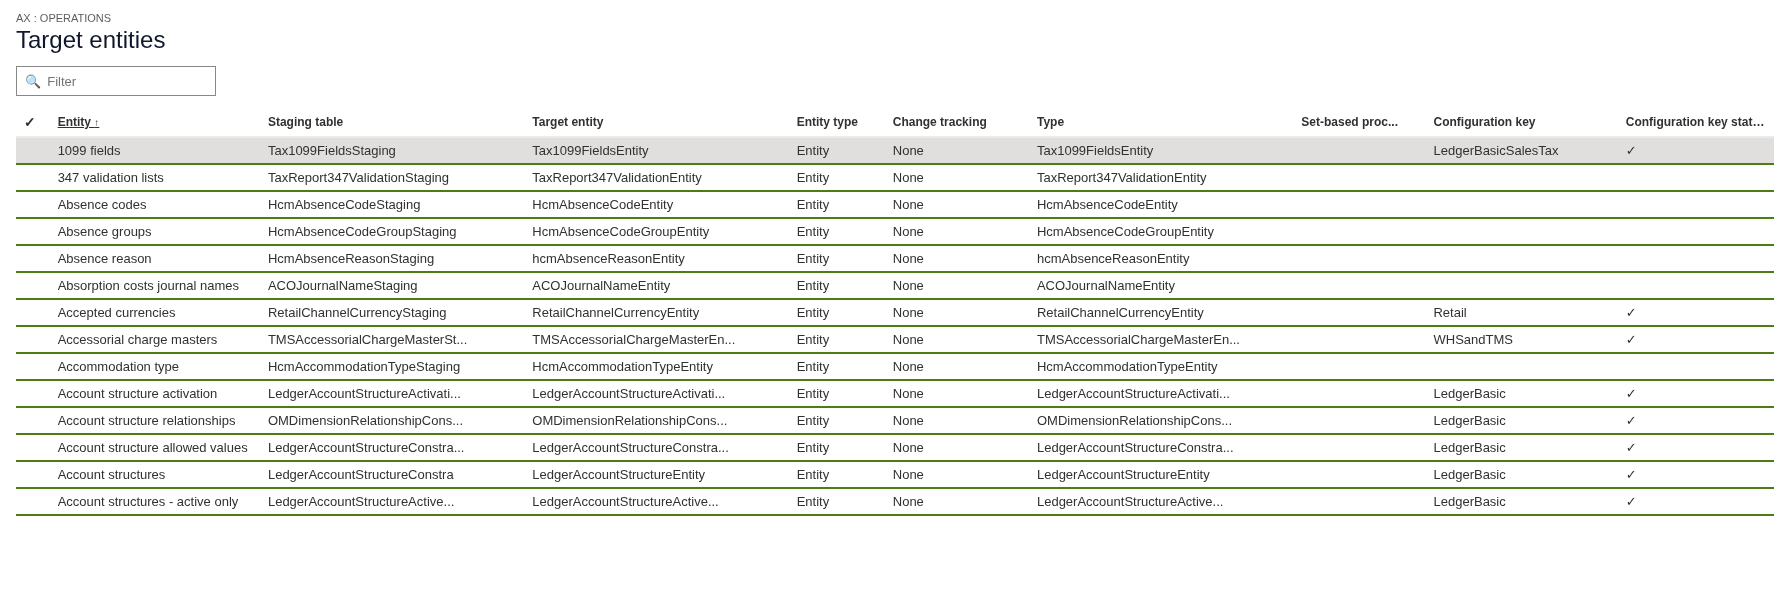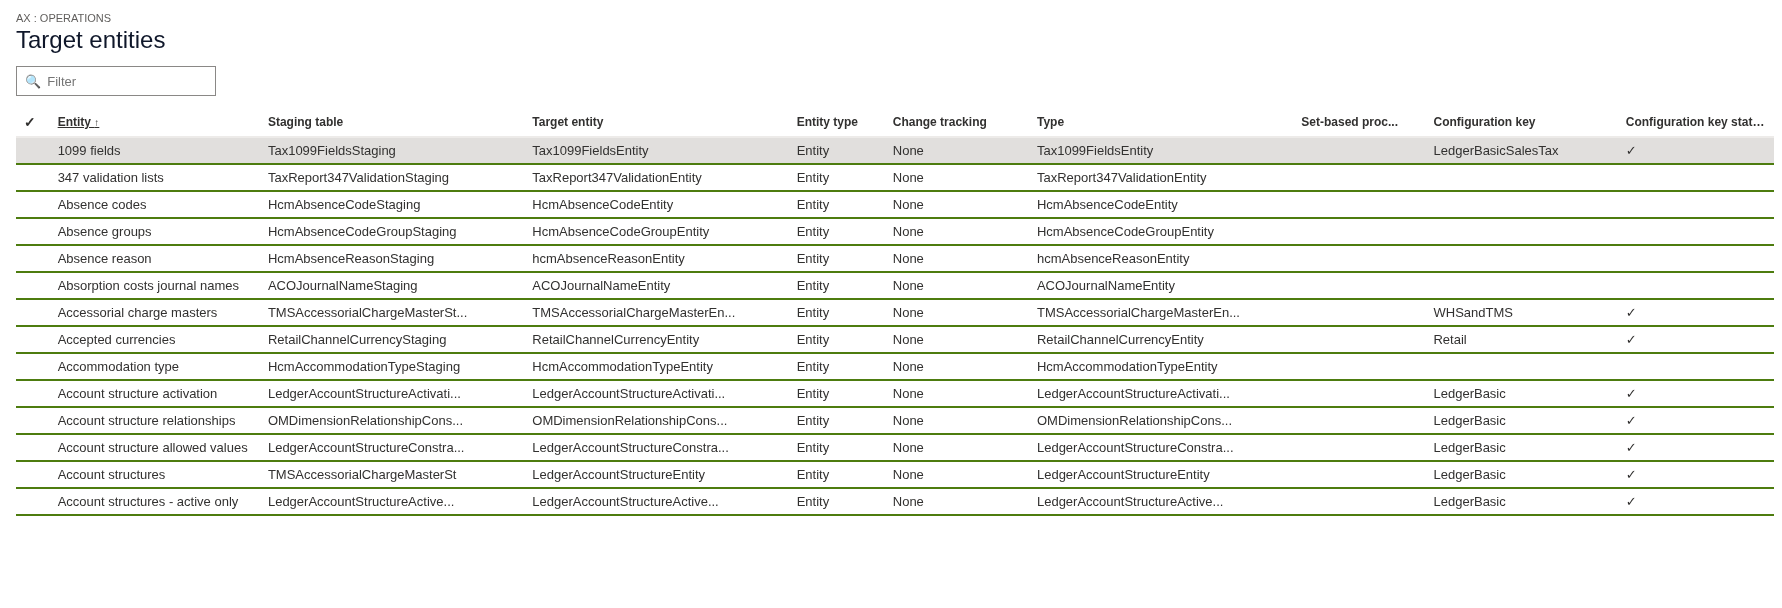--- a/index.html
+++ b/index.html
@@ -200,44 +200,44 @@
           <td>ACOJournalNameEntity</td>
           <td>Entity</td>
           <td>None</td>
           <td>ACOJournalNameEntity</td>
           <td></td>
           <td></td>
           <td></td>
         </tr>
         <tr>
           <td></td>
+          <td>Accepted currencies</td>
+          <td>RetailChannelCurrencyStaging</td>
+          <td>RetailChannelCurrencyEntity</td>
+          <td>Entity</td>
+          <td>None</td>
+          <td>RetailChannelCurrencyEntity</td>
+          <td></td>
+          <td>Retail</td>
+          <td>✓</td>
+        </tr>
+        <tr>
+          <td></td>
           <td>Accessorial charge masters</td>
           <td>TMSAccessorialChargeMasterSt...</td>
           <td>TMSAccessorialChargeMasterEn...</td>
           <td>Entity</td>
           <td>None</td>
           <td>TMSAccessorialChargeMasterEn...</td>
           <td></td>
           <td>WHSandTMS</td>
           <td>✓</td>
         </tr>
         <tr>
           <td></td>
-          <td>Accepted currencies</td>
-          <td>RetailChannelCurrencyStaging</td>
-          <td>RetailChannelCurrencyEntity</td>
-          <td>Entity</td>
-          <td>None</td>
-          <td>RetailChannelCurrencyEntity</td>
-          <td></td>
-          <td>Retail</td>
-          <td>✓</td>
-        </tr>
-        <tr>
-          <td></td>
           <td>Accommodation type</td>
           <td>HcmAccommodationTypeStaging</td>
           <td>HcmAccommodationTypeEntity</td>
           <td>Entity</td>
           <td>None</td>
           <td>HcmAccommodationTypeEntity</td>
           <td></td>
           <td></td>
           <td></td>
         </tr>
@@ -273,21 +273,21 @@
           <td>Entity</td>
           <td>None</td>
           <td>LedgerAccountStructureConstra...</td>
           <td></td>
           <td>LedgerBasic</td>
           <td>✓</td>
         </tr>
         <tr>
           <td></td>
           <td>Account structures</td>
-          <td>TMSAccessorialChargeMasterSt</td>
+          <td>LedgerAccountStructureConstra</td>
           <td>LedgerAccountStructureEntity</td>
           <td>Entity</td>
           <td>None</td>
           <td>LedgerAccountStructureEntity</td>
           <td></td>
           <td>LedgerBasic</td>
           <td>✓</td>
         </tr>
         <tr>
           <td></td>

